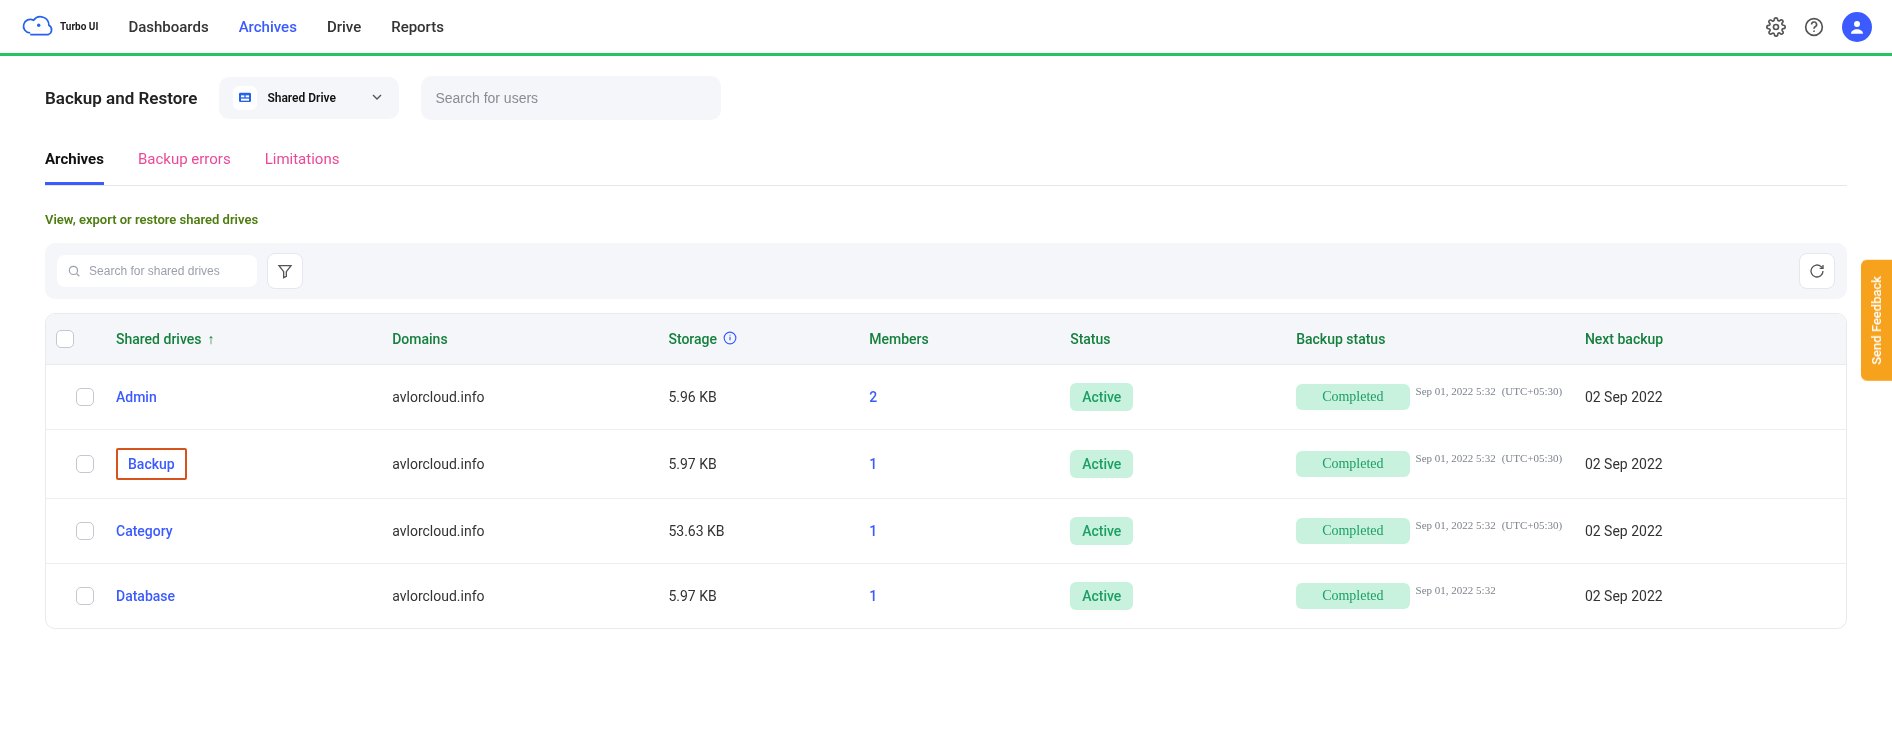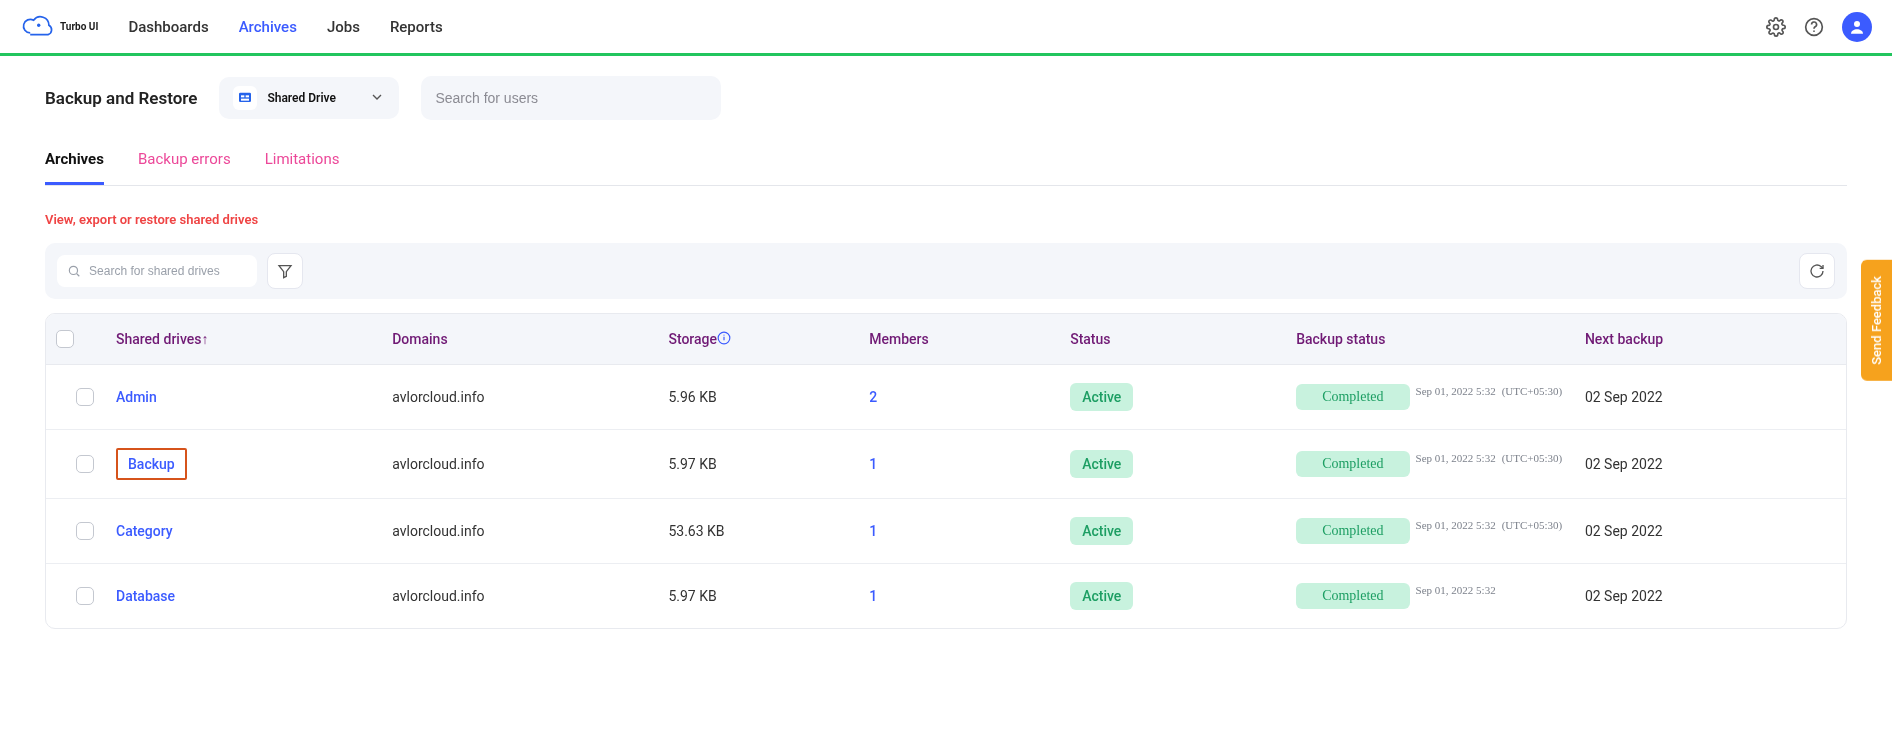--- a/index.html
+++ b/index.html
@@ -64,21 +64,21 @@
   .search-user input {
     border:none; background:transparent; outline:none; width:100%; font-size:14px; color:#333;
   }
   .search-user input::placeholder{ color:#8b8b93;}
   .tabs { display:flex; gap:34px; border-bottom:1px solid #e4e6eb; }
   .tab {
     font-size:15px; font-weight:400; color:#ec4899;
     padding-bottom:14px; border-bottom:3px solid transparent; cursor:pointer;
   }
   .tab.active { color:#111; font-weight:700; border-bottom-color:#3b5bff; }
-  .subtitle { font-size:13px; font-weight:600; color:#ef4444; margin-top:26px; margin-bottom:16px;}
+  .subtitle { font-size:13px; font-weight:600; color:#4d7c0f; margin-top:26px; margin-bottom:16px;}
   .toolbar {
     background:#f4f6fa; border-radius:10px;
     padding:10px 12px; display:flex; align-items:center; justify-content:space-between;
     margin-bottom:14px;
   }
   .toolbar-left { display:flex; align-items:center; gap:10px;}
   .search-drives {
     display:flex; align-items:center; gap:8px;
     background:#fff; border-radius:8px; padding:8px 10px; width:200px;
     color:#9aa0aa;
@@ -92,21 +92,21 @@
   }
   .table { border:1px solid #e8eaef; border-radius:10px; overflow:hidden;}
   .thead {
     display:grid;
     grid-template-columns: 60px 2.2fr 2.2fr 1.6fr 1.6fr 1.8fr 2.3fr 2fr;
     background:#f4f6fa;
     border-bottom:1px solid #e8eaef;
     padding:16px 10px;
     align-items:center;
   }
-  .th { font-size:14px; font-weight:500; color:#701a75; display:flex; align-items:center; }
+  .th { font-size:14px; font-weight:500; color:#15803d; display:flex; align-items:center; gap:6px;}
   .th .sort-icon { font-size:14px; }
   .th .info-icon { color:#3b5bff; }
   .checkbox {
     width:18px; height:18px; border:1.5px solid #c4c8d0; border-radius:5px; background:#fff;
     cursor:pointer;
   }
   .trow {
     display:grid;
     grid-template-columns: 60px 2.2fr 2.2fr 1.6fr 1.6fr 1.8fr 2.3fr 2fr;
     border-bottom:1px solid #eceef2;
@@ -150,21 +150,21 @@
         <svg viewBox="0 0 40 30" width="34" height="26" fill="none" stroke="currentColor" stroke-width="2">
           <path d="M12 22a8 8 0 1 1 4-15 10 10 0 0 1 18 6 6 6 0 0 1-1 11H12"></path>
           <circle cx="22" cy="13" r="2" fill="currentColor" stroke="none"></circle>
         </svg>
       </span>
       <span class="logo-text">Turbo UI</span>
     </div>
     <nav class="nav">
       <a href="#">Dashboards</a>
       <a href="#" class="active">Archives</a>
-      <a href="#">Jobs</a>
+      <a href="#">Drive</a>
       <a href="#">Reports</a>
     </nav>
   </div>
   <div class="topbar-right">
     <span class="icon-btn">
       <svg width="20" height="20" viewBox="0 0 24 24" fill="none" stroke="currentColor" stroke-width="2">
           <circle cx="12" cy="12" r="3"></circle>
           <path d="M19.4 15a1.7 1.7 0 0 0 .3 1.8l.1.1a2 2 0 1 1-2.8 2.8l-.1-.1a1.7 1.7 0 0 0-1.8-.3 1.7 1.7 0 0 0-1 1.5V21a2 2 0 1 1-4 0v-.1a1.7 1.7 0 0 0-1-1.5 1.7 1.7 0 0 0-1.8.3l-.1.1a2 2 0 1 1-2.8-2.8l.1-.1a1.7 1.7 0 0 0 .3-1.8 1.7 1.7 0 0 0-1.5-1H3a2 2 0 1 1 0-4h.1a1.7 1.7 0 0 0 1.5-1 1.7 1.7 0 0 0-.3-1.8l-.1-.1a2 2 0 1 1 2.8-2.8l.1.1a1.7 1.7 0 0 0 1.8.3h0a1.7 1.7 0 0 0 1-1.5V3a2 2 0 1 1 4 0v.1a1.7 1.7 0 0 0 1 1.5h0a1.7 1.7 0 0 0 1.8-.3l.1-.1a2 2 0 1 1 2.8 2.8l-.1.1a1.7 1.7 0 0 0-.3 1.8v0a1.7 1.7 0 0 0 1.5 1H21a2 2 0 1 1 0 4h-.1a1.7 1.7 0 0 0-1.5 1z"></path>
         </svg>
     </span>

